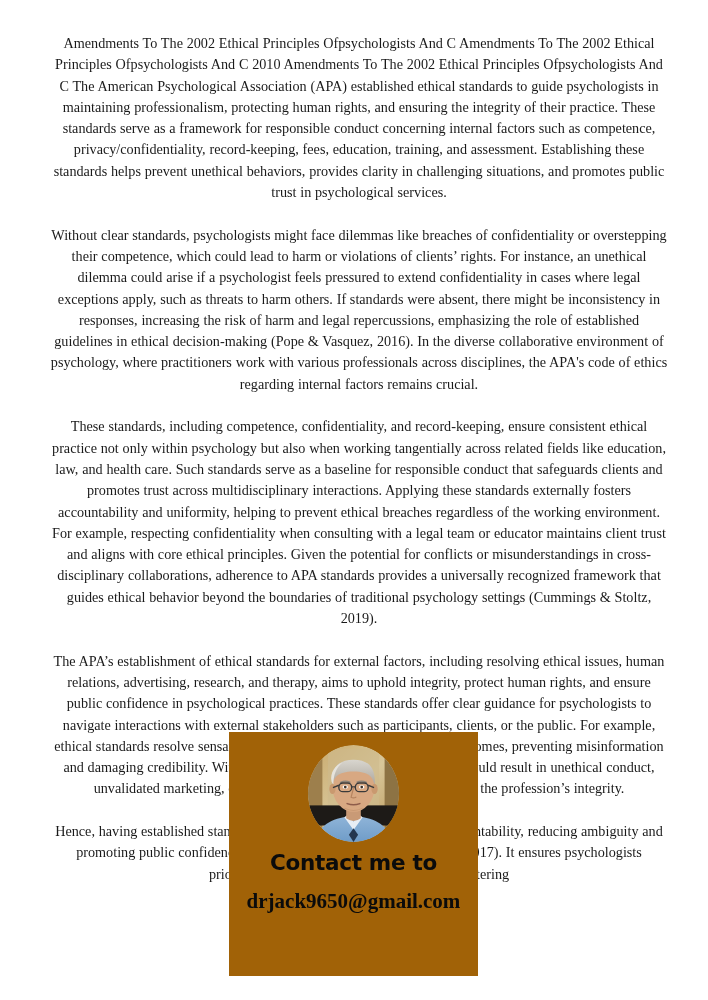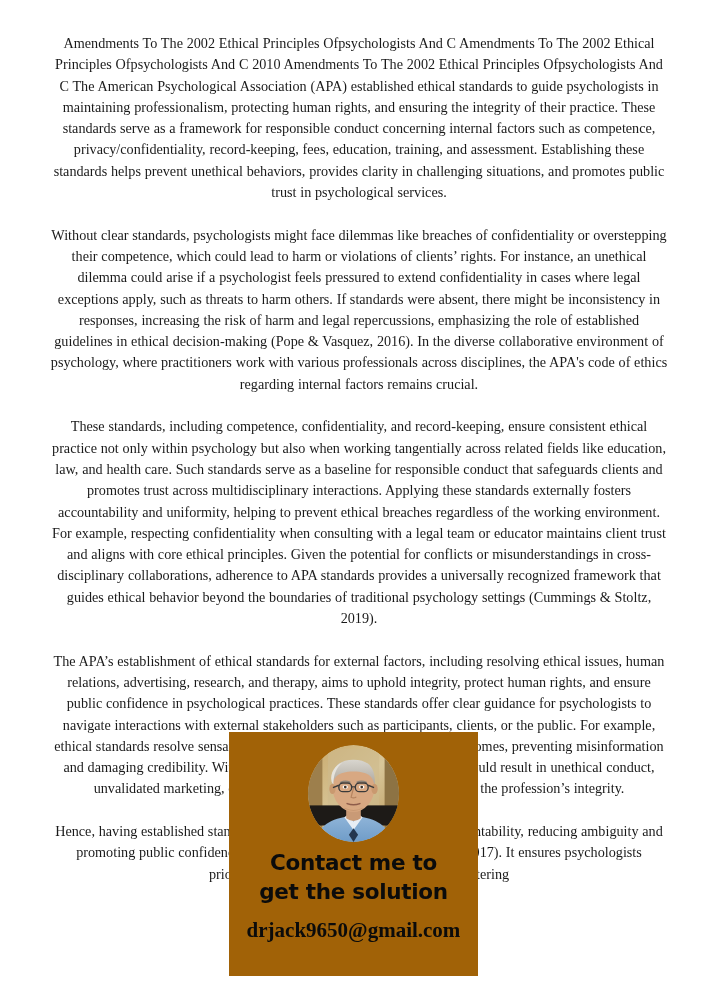--- a/index.html
+++ b/index.html
@@ -172,19 +172,18 @@
 
           <path d="M43 64 q7 2.6 14 0" stroke="#8e5c4a" stroke-width="1.6" fill="none" stroke-linecap="round"></path>
 
           <path d="M40 69 q10 5 20 0" stroke="#c0916c" stroke-width="1.1" fill="none" opacity="0.7"></path>
         </g>
       </svg>
     </div>
 
     <div class="contact-lines">
       <div class="contact-line">Contact me to</div>
-      <div class="contact-line">get the solution</div>
       <div class="contact-email">drjack9650@gmail.com</div>
     </div>
 
   </div>
 
 </div>
 
 </body></html>

